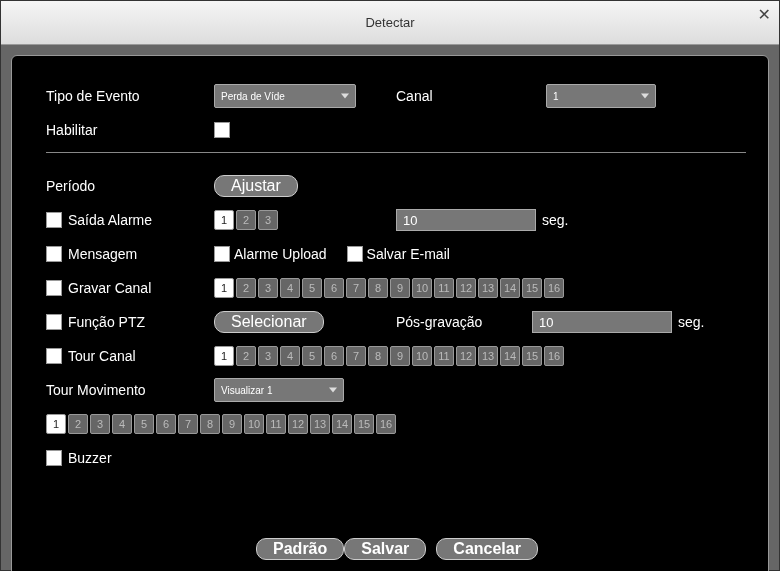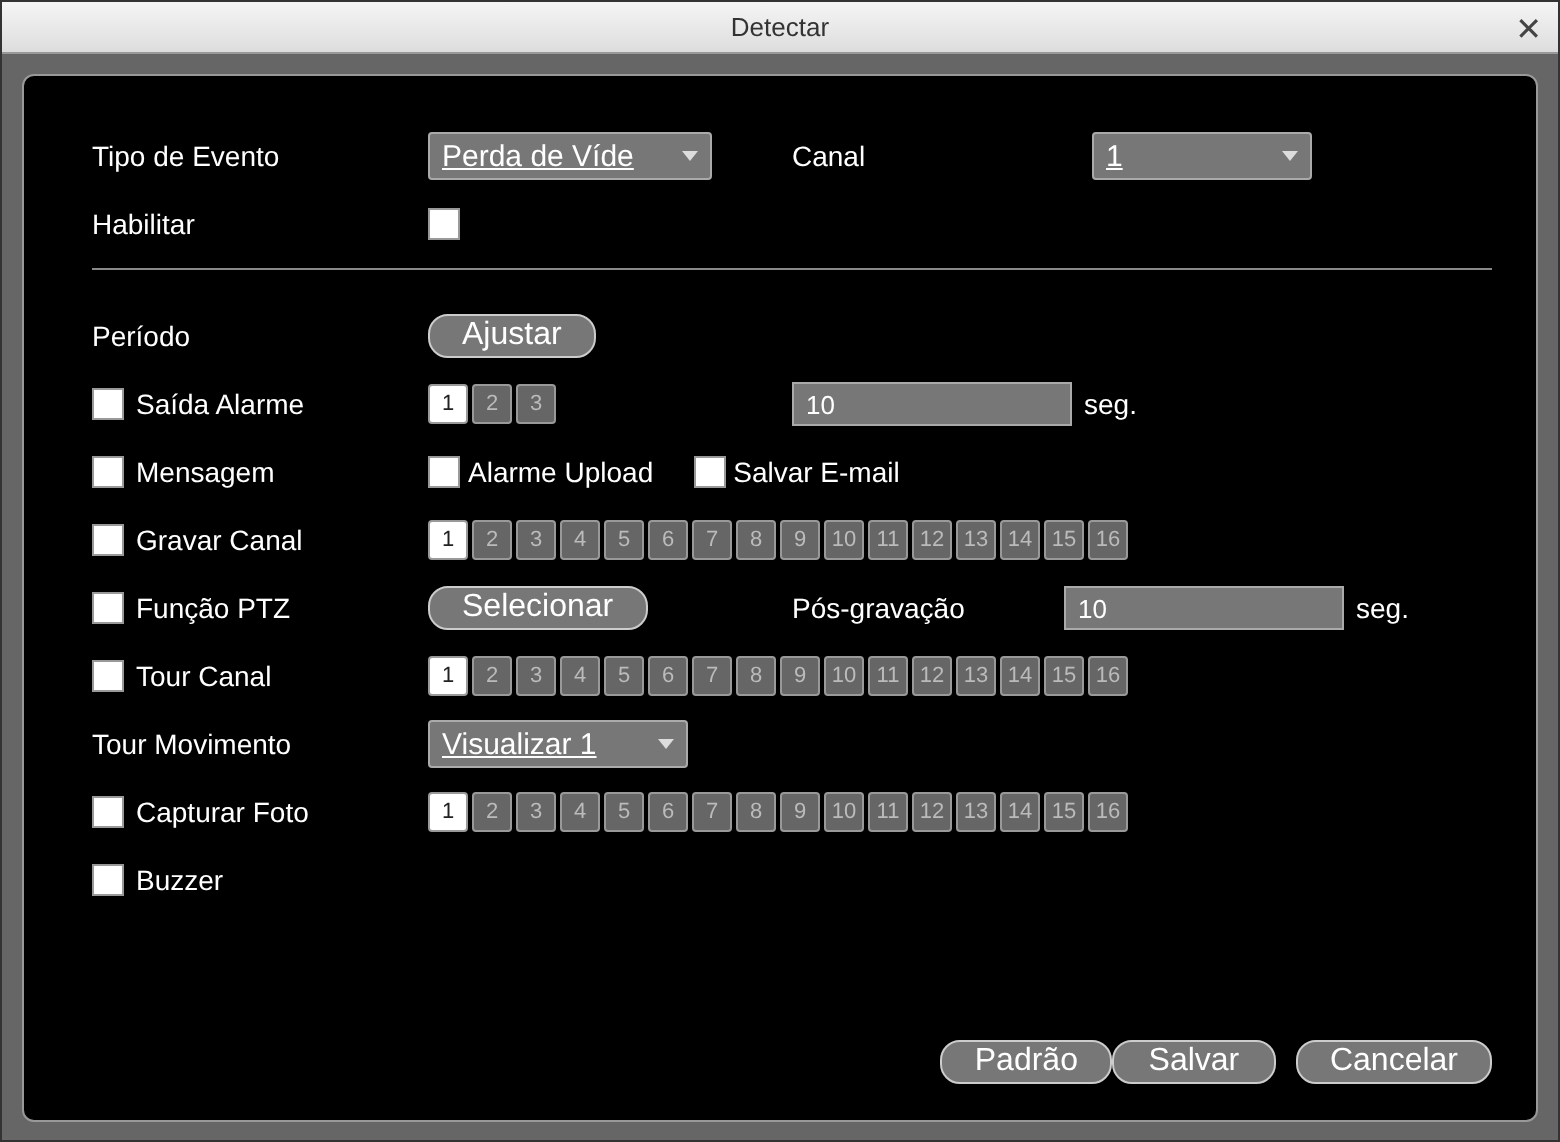--- a/index.html
+++ b/index.html
@@ -1,19 +1,19 @@
 <!DOCTYPE html>
 <html><head>
 <meta charset="utf-8">
 <style>
   * { box-sizing: border-box; font-family: Arial, sans-serif; }
   body { margin: 0; background: #888; }
   .window { width: 780px; height: 571px; background: #666; border: 1px solid #333; position: relative; }
   .titlebar {
-    height: 26px;
+    height: 44px;
     background: linear-gradient(to bottom, #f5f5f5, #ddd);
     display: flex; align-items: center; justify-content: center;
     position: relative;
     border-bottom: 1px solid #999;
   }
   .titlebar-title { color: #333; font-size: 13px; }
   .close-x { position: absolute; right: 8px; top: 4px; color: #444; font-size: 16px; cursor: pointer; }
   .content {
     margin: 10px;
     height: 524px;
@@ -23,23 +23,23 @@
     padding: 28px 22px 18px 34px;
     color: #fff;
     font-size: 14px;
     position: relative;
   }
   .row { display: flex; align-items: center; margin-bottom: 14px; }
   .label-col { width: 168px; flex-shrink: 0; }
   .hr { border-top: 1px solid #888; margin: 12px 0 20px 0; }
   .select {
     background: #777; color: #fff; border: 1px solid #aaa;
-    height: 24px; font-size: 15px; padding: 0 22px 0 6px;
+    height: 24px; font-size: 10px; padding: 0 22px 0 6px;
     position: relative; display: inline-flex; align-items: center;
-    cursor: pointer; border-radius: 2px; text-decoration: underline;
+    cursor: pointer; border-radius: 2px;
   }
   .select::after {
     content: ""; position: absolute; right: 6px; top: 50%;
     transform: translateY(-50%);
     border-left: 4px solid transparent; border-right: 4px solid transparent;
     border-top: 5px solid #ddd;
   }
   .select-event { width: 142px; }
   .select-canal { width: 110px; }
   .select-move { width: 130px; }
@@ -60,21 +60,21 @@
     cursor: pointer;
   }
   .num-box.on { background: #fff; color: #222; }
   .input-text {
     background: #777; color: #fff; border: 1px solid #aaa;
     height: 22px; font-size: 13px; padding: 0 6px; width: 140px;
   }
   .right-group { display: inline-flex; align-items: center; gap: 6px; }
   .footer {
     position: absolute; left: 36px; right: 22px; bottom: 18px;
-    display: flex; justify-content: flex-end;
+    display: flex; justify-content: center; font-weight: bold;
   }
   .footer-left, .footer-right { display: flex; gap: 10px; }
   .btn-wide { min-width: 82px; justify-content: center; }
   .sec-label { margin-left: 0; }
   .mid-col { display: flex; align-items: center; gap: 6px; flex: 1; }
   .cb-inline { display: inline-flex; align-items: center; margin-right: 14px; }
   .cb-inline .checkbox { margin-right: 4px; }
 </style>
 </head>
 <body>
@@ -216,24 +216,20 @@
     </div>
 
     <div class="cb-row">
       <div class="label-col">Tour Movimento</div>
       <div class="select select-move">
         <span>Visualizar 1</span>
       </div>
     </div>
 
     <div class="cb-row">
-      <div class="label-col">
-        <span class="checkbox"></span>
-        <span>Capturar Foto</span>
-      </div>
       <div class="num-grid" id="grid-foto">
           <span class="num-box on">1</span>
           <span class="num-box">2</span>
           <span class="num-box">3</span>
           <span class="num-box">4</span>
           <span class="num-box">5</span>
           <span class="num-box">6</span>
           <span class="num-box">7</span>
           <span class="num-box">8</span>
           <span class="num-box">9</span>

